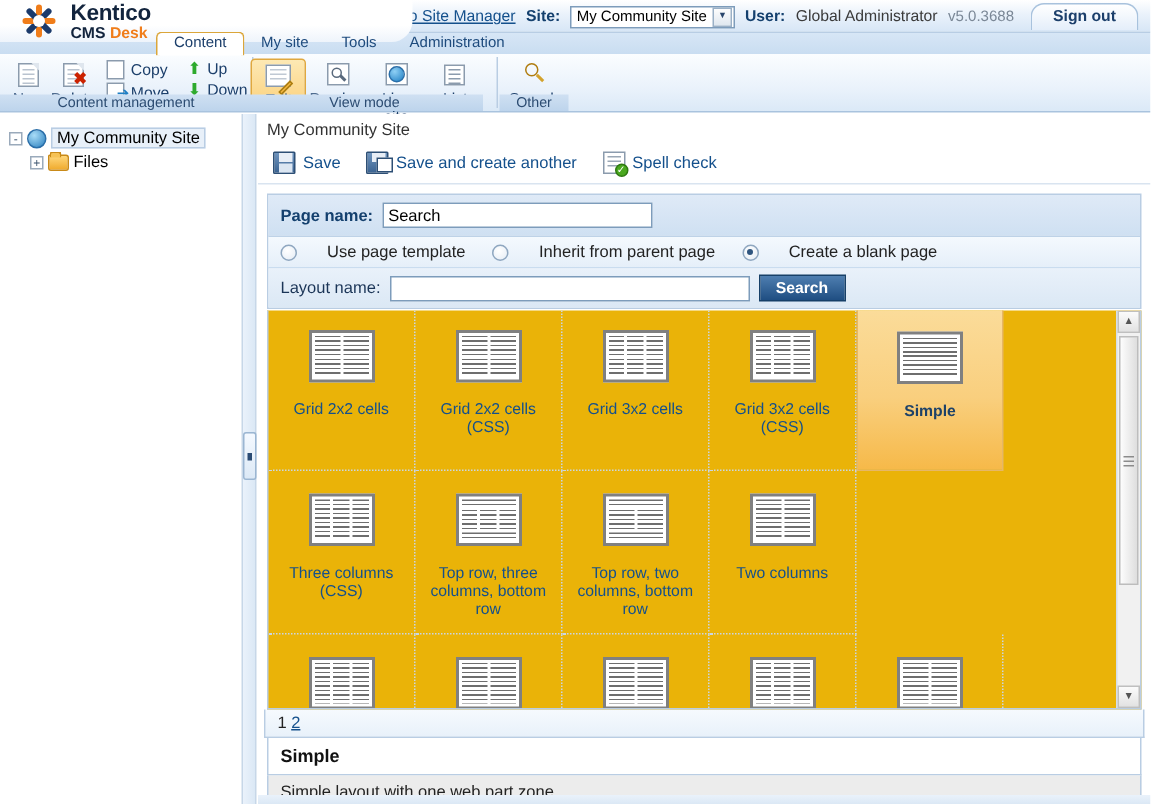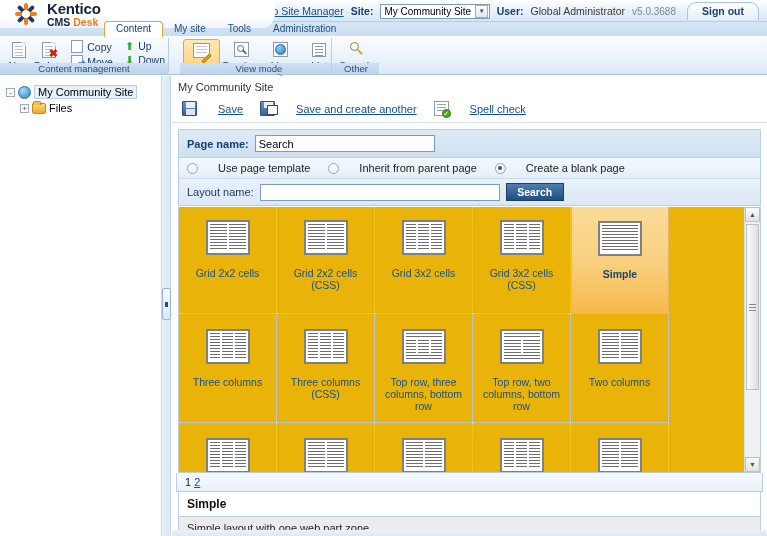--- a/index.html
+++ b/index.html
@@ -198,21 +198,21 @@
   .content { position: absolute; left: 172px; top: 76px; right: 0; bottom: 0; background: #fff; }
 
   .breadcrumb { padding: 5px 0 4px 6px; font-size: 11px; color: #333; }
 
   .actionbar {
     display: flex; align-items: center; gap: 17px;
     padding: 4px 0 6px 10px;
     border-bottom: 1px solid #d9e4f0;
   }
   .act { display: flex; align-items: center; gap: 5px; cursor: pointer; }
-  .act .tx { color: #14508c; text-decoration: underline; font-size: 11px; margin-left: 16px; }
+  .act .tx { color: #14508c; font-size: 11px; }
   .saveicon { width: 15px; height: 15px; background: linear-gradient(to bottom,#6d93bd,#3c6492); border: 1px solid #2d4f75; position: relative; border-radius: 1px; }
   .saveicon::before { content:""; position:absolute; left:3px; top:0; width:9px; height:6px; background:#e8eef6; }
   .saveicon::after { content:""; position:absolute; left:3px; bottom:0; width:9px; height:6px; background:#dbe6f2; }
   .saveicon.dup::after { content:""; position:absolute; left:6px; bottom:0; width:9px; height:8px; background:#fff; border:1px solid #2d4f75; }
   .spellicon { width: 15px; height: 15px; background: #fff; border: 1px solid #8b9bad; position: relative; }
   .spellicon::before { content:""; position:absolute; left:2px; top:2px; right:2px; height:1px; background:#9aa7b5; box-shadow:0 3px 0 #9aa7b5,0 6px 0 #9aa7b5; }
   .spellicon .chk { position:absolute; right:-3px; bottom:-3px; width:9px; height:9px; border-radius:50%; background:#4aa81e; border:1px solid #2f7a11; color:#fff; font-size:7px; line-height:8px; text-align:center; }
 
   
   .formwrap { margin: 6px 6px 0 6px; border: 1px solid #b9cde3; }
@@ -390,21 +390,21 @@
             <span class="arrowicon down">⬇</span>
             <span class="tx">Down</span>
           </div>
         </div>
       </div>
       <div class="gtitle">Content management</div>
     </div>
 
     <div class="sep" style="left:168px;"></div>
 
-    <div class="rgroup" style="left:180px; width:158px;">
+    <div class="rgroup" style="left:164px; width:158px;">
       <div class="gbody" style="padding-left:3px; gap:2px;">
         <div class="bigbtn sel">
           <div class="ic">
               <div class="editicon">
                 <div class="lines"></div>
                 <div class="pen"></div>
               </div>
             </div>
           <div class="tx">Edit</div>
         </div>
@@ -606,34 +606,20 @@
                 <div class="col">
                     <div class="blk"></div>
                   </div>
                 <div class="col">
                     <div class="blk"></div>
                   </div>
                 <div class="col">
                     <div class="blk"></div>
                   </div>
               </div>
-              <div class="cap">Three columns</div>
-            </div>
-            <div class="cell">
-              <div class="thumb">
-                <div class="col">
-                    <div class="blk"></div>
-                  </div>
-                <div class="col">
-                    <div class="blk"></div>
-                  </div>
-                <div class="col">
-                    <div class="blk"></div>
-                  </div>
-              </div>
               <div class="cap">Three columns (CSS)</div>
             </div>
             <div class="cell">
               <div class="thumb vert">
                 <div class="band"></div>
                 <div class="hrow">
                     <div class="col">
                       <div class="blk"></div>
                     </div>
                     <div class="col">

